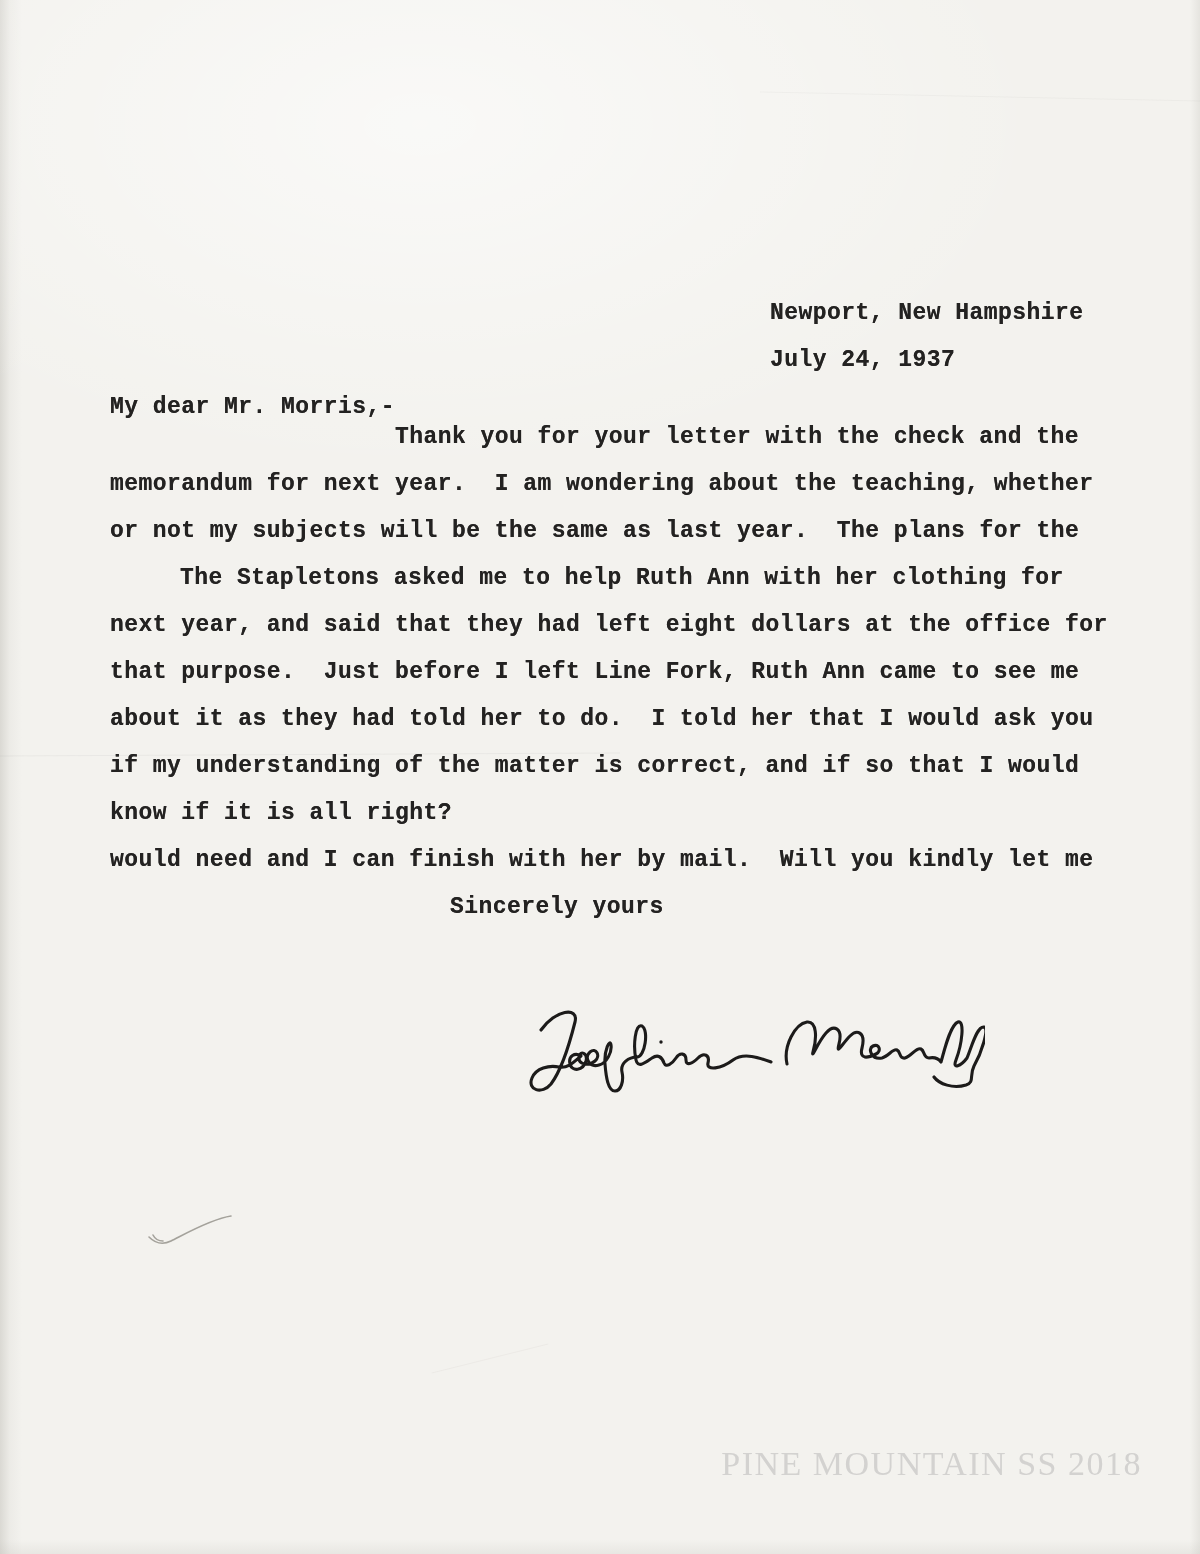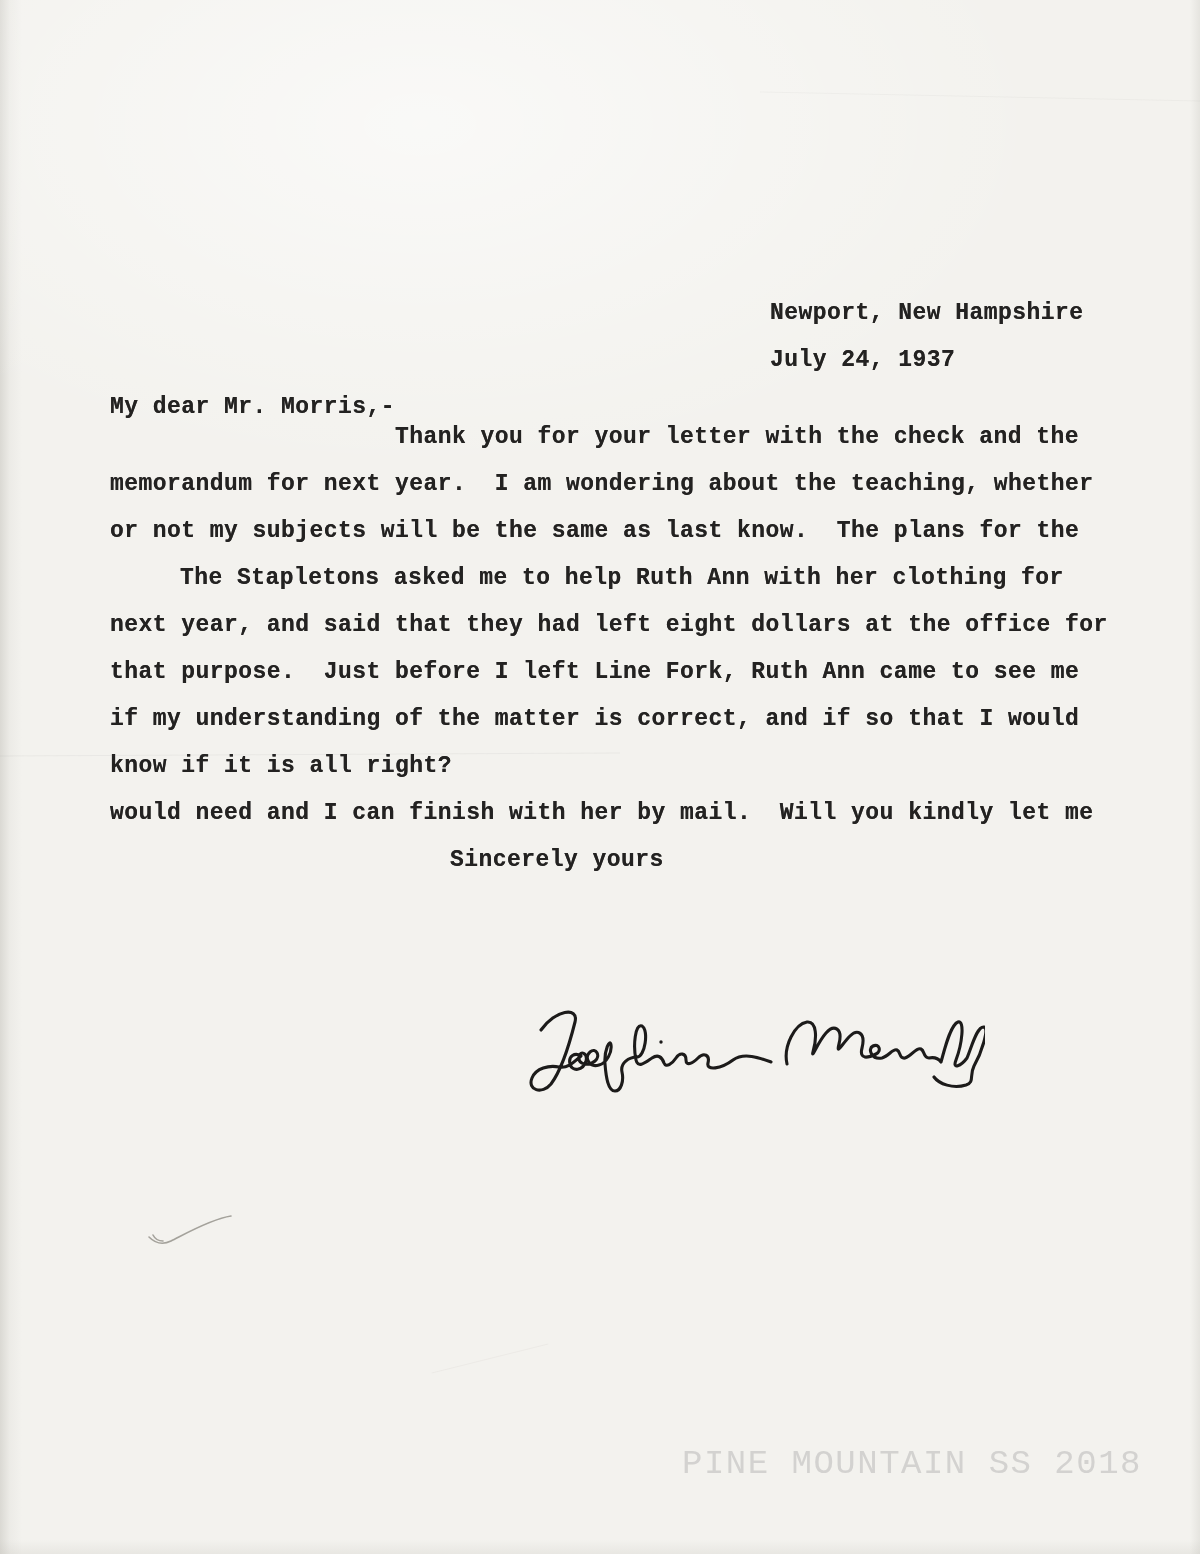--- a/index.html
+++ b/index.html
@@ -35,21 +35,21 @@
   .signature-svg { position:absolute; left:525px; top:1000px; width:460px; height:100px; }
   .signature-svg path { fill:none; stroke:#1c1b1a; stroke-width:3.1; stroke-linecap:round; stroke-linejoin:round; }
   .pencil-svg { position:absolute; left:145px; top:1205px; width:120px; height:45px; }
   .pencil-svg path { fill:none; stroke:#a4a29b; stroke-width:1.6; stroke-linecap:round; }
   .crease { position:absolute; background:rgba(120,118,110,0.07); pointer-events:none; }
   .crease-1 { left:0; top:754px; width:620px; height:1px; transform:rotate(-0.3deg); }
   .crease-2 { left:760px; top:96px; width:440px; height:1px; transform:rotate(1.2deg); opacity:0.7; }
   .crease-3 { left:430px; top:1358px; width:120px; height:1px; transform:rotate(-14deg); opacity:0.8; }
   .watermark {
     position:absolute; right:58px; top:1445px;
-    font-family:Liberation Mono, monospace;
+    font-family:Liberation Serif, serif;
     font-size:34px; letter-spacing:1.5px;
     color:#d3d2d0;
   }
 </style>
 </head>
 <body>
 
 <div class="paper">
 
   <div class="content typed">
@@ -57,27 +57,28 @@
     <div class="heading">
       <div class="tline">Newport, New Hampshire</div>
       <div class="tline">July 24, 1937</div>
     </div>
 
     <div class="salutation">My dear Mr. Morris,-</div>
 
     <div class="para1">
         <div class="tline">Thank you for your letter with the check and the</div>
         <div class="tline">memorandum for next year.  I am wondering about the teaching, whether</div>
-        <div class="tline">or not my subjects will be the same as last know.  The plans for the</div>
+        <div class="tline">or not my subjects will be the same as last year.  The plans for the</div>
       </div>
 
     <div class="para2">
         <div class="tline">The Stapletons asked me to help Ruth Ann with her clothing for</div>
         <div class="tline">next year, and said that they had left eight dollars at the office for</div>
         <div class="tline">that purpose.  Just before I left Line Fork, Ruth Ann came to see me</div>
+        <div class="tline">about it as they had told her to do.  I told her that I would ask you</div>
         <div class="tline">if my understanding of the matter is correct, and if so that I would</div>
         <div class="tline">know if it is all right?</div>
         <div class="tline">would need and I can finish with her by mail.  Will you kindly let me</div>
       </div>
 
     <div class="closing">Sincerely yours</div>
 
   </div>
 
   <svg class="signature-svg" viewBox="0 0 460 100" role="img" aria-label="Josephine Merrill">

